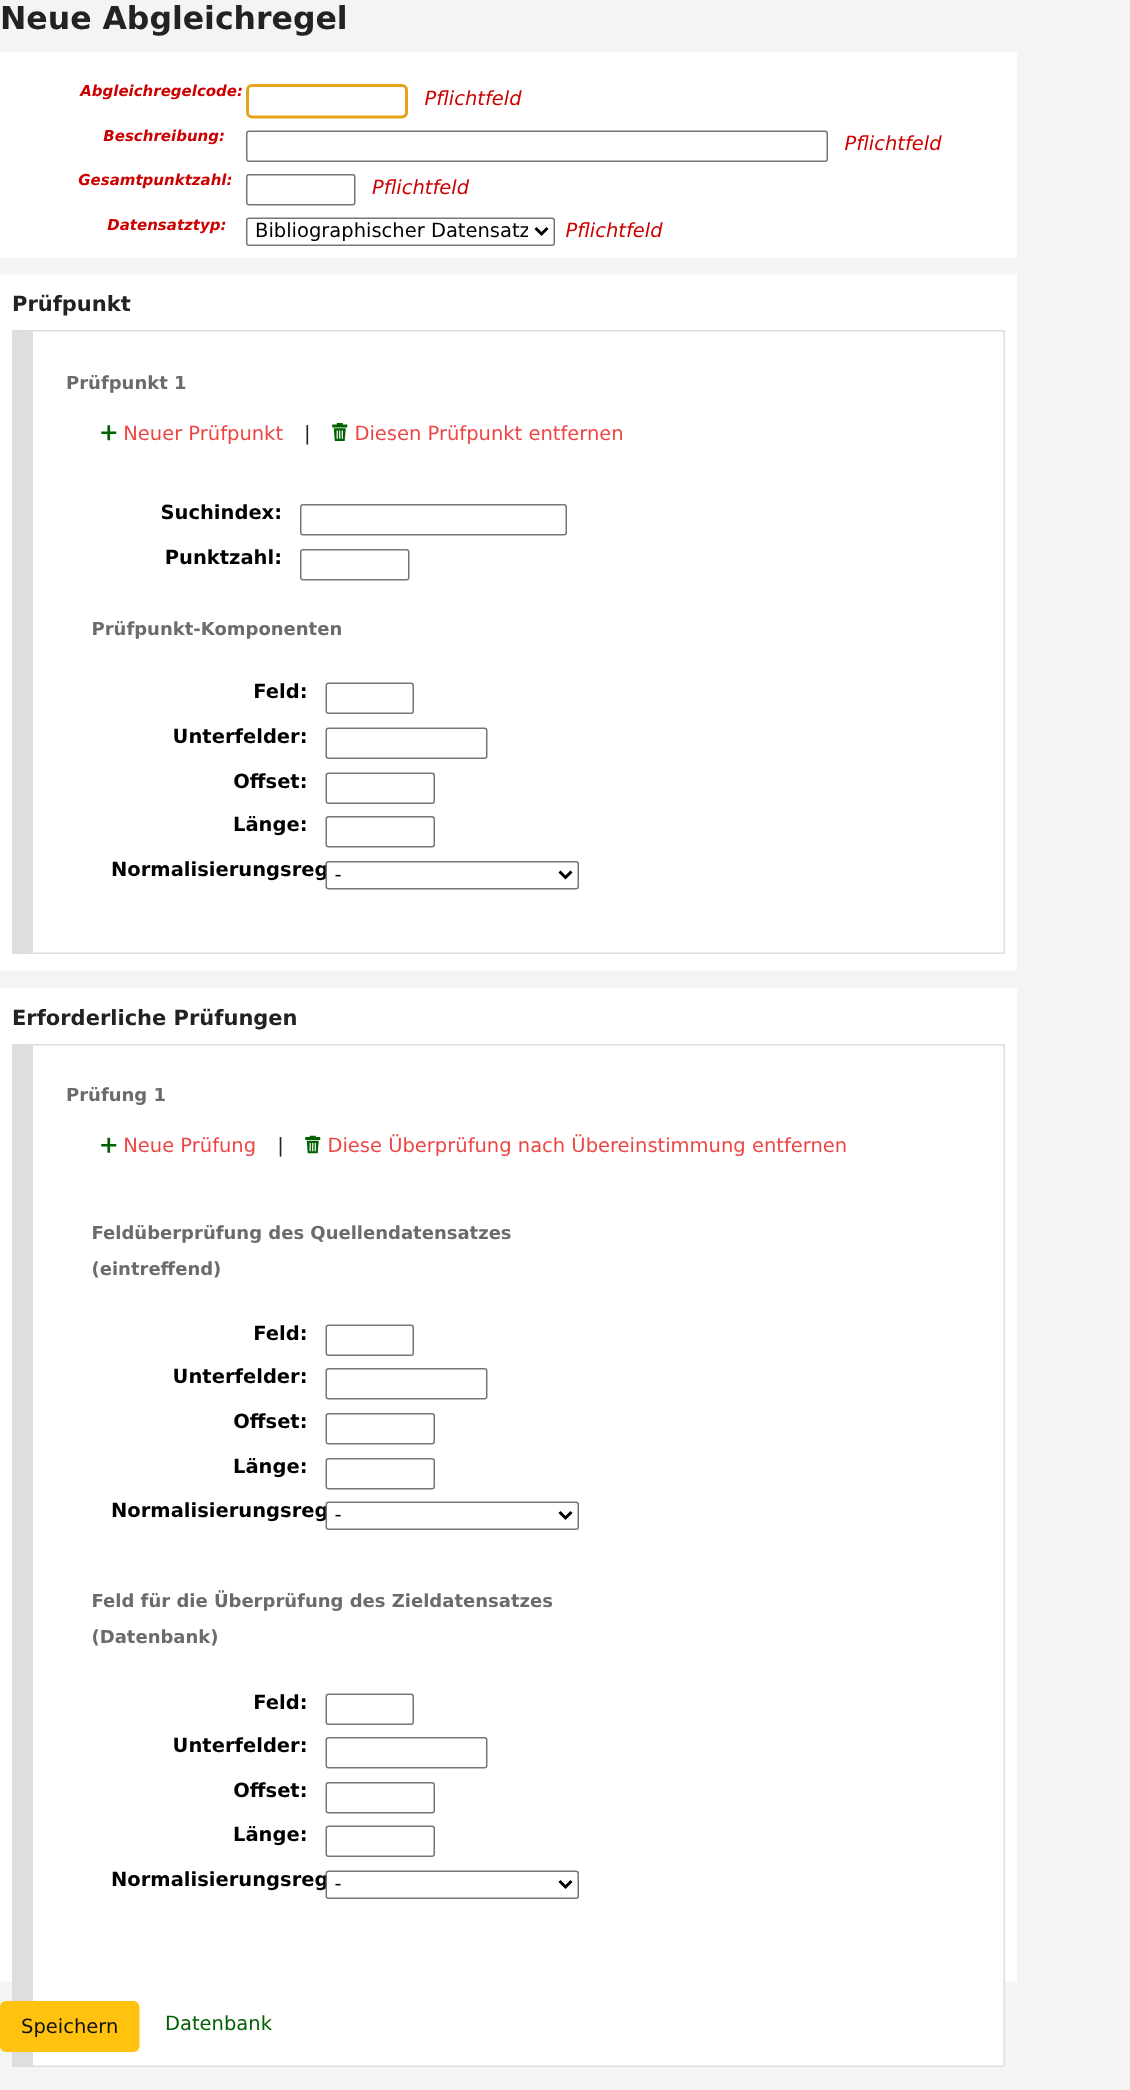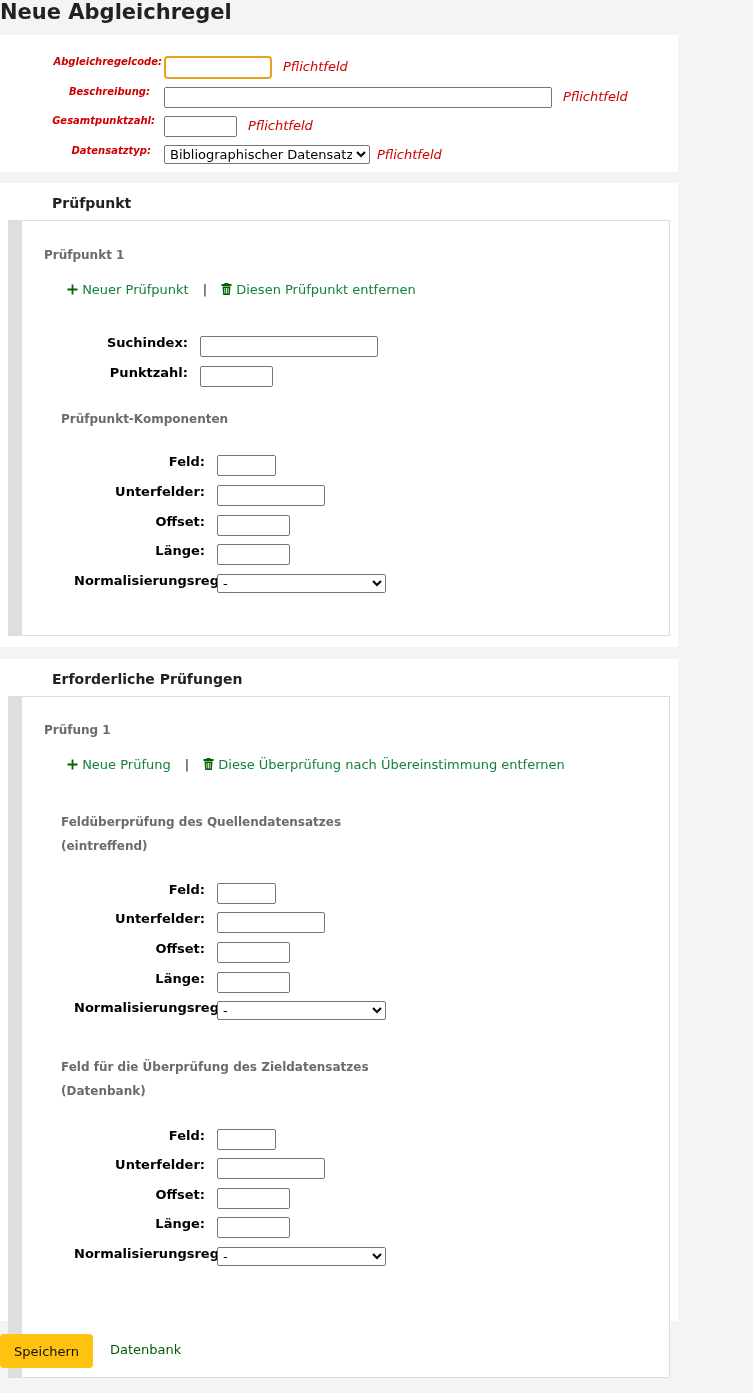--- a/index.html
+++ b/index.html
@@ -32,33 +32,33 @@
   }
   input.focused {
     border: 2px solid #e6a21a; border-radius: 4px;
   }
   select.sel {
     position: absolute; box-sizing: border-box; height: 19px;
     border: 1px solid #767676; border-radius: 2px; background: #fff;
     font-family: "DejaVu Sans", sans-serif; font-size: 13px; padding: 0 1px; margin: 0;
   }
   .section-title {
-    position: absolute; left: 8px; font-weight: bold; font-size: 14px; color: #222; margin-left: 44px;
+    position: absolute; left: 8px; font-weight: bold; font-size: 14px; color: #222;
   }
   .fieldset {
     position: absolute; left: 8px; width: 662px; box-sizing: border-box;
     border: 1px solid #ddd; border-left: 14px solid #dedede; background: #fff;
   }
   .h-gray {
     position: absolute; font-weight: bold; color: #6b6b6b; font-size: 12px; line-height: 24px; margin: 0;
   }
   .actions {
     position: absolute; color: #006100; font-size: 13px; white-space: nowrap;
   }
-  .actions .link { color: #15803d; cursor: pointer; }
+  .actions .link { color: #ef4444; cursor: pointer; }
   .actions .sep { color: #222; margin: 0 14px; }
   .lbl {
     position: absolute; font-weight: bold; font-size: 13px; text-align: right; white-space: nowrap; color: #000;
   }
   .btn-save {
     position: absolute; left: 0; top: 1334px; width: 93px; height: 34px;
     background: #ffc20e; border: none; border-radius: 4px;
     font-family: "DejaVu Sans", sans-serif; font-size: 13px; color: #111;
   }
   .link-cancel {

